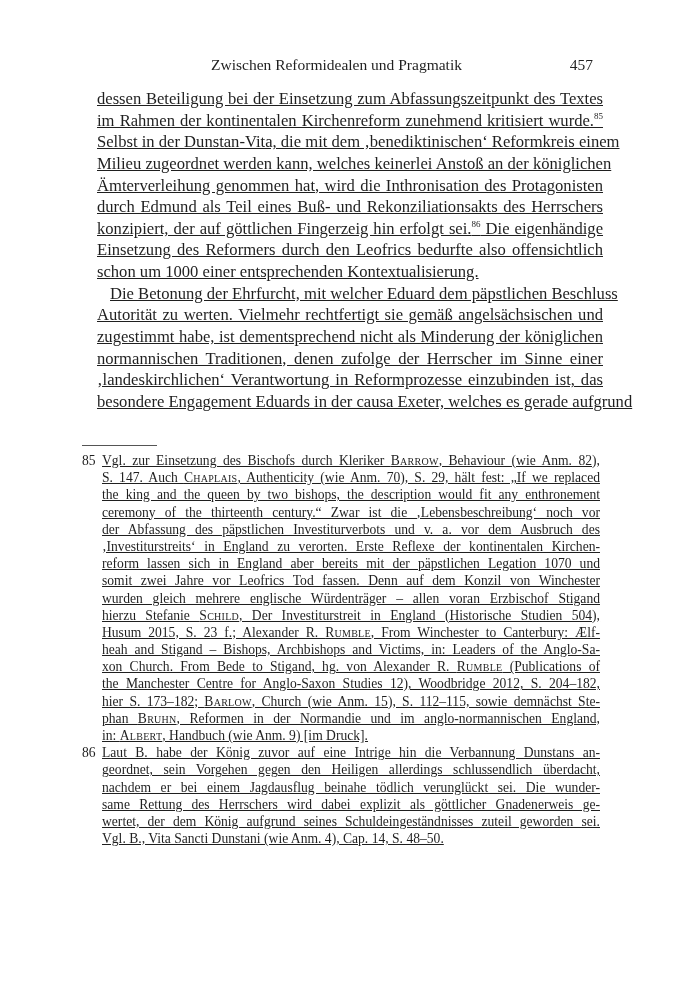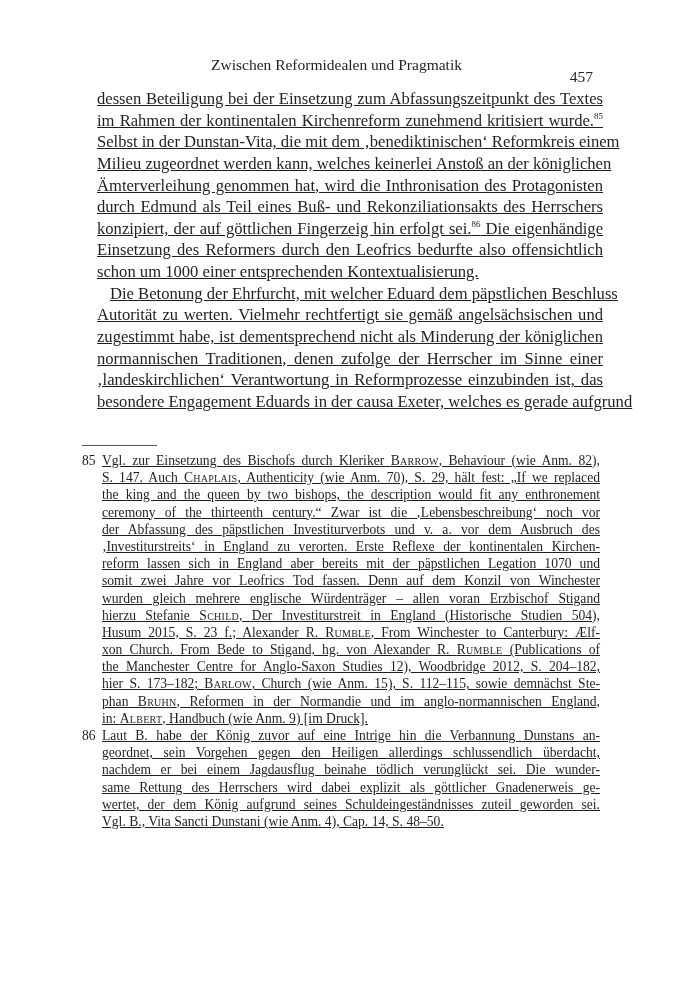--- a/index.html
+++ b/index.html
@@ -2,21 +2,21 @@
 <html><head>
 <meta charset="utf-8">
 <style>
   html, body { margin: 0; padding: 0; background: #ffffff; }
   body { width: 700px; height: 988px; position: relative; overflow: hidden;
          font-family: "Liberation Serif", "DejaVu Serif", serif; color: #1f1f1f; }
   .page { position: absolute; left: 0; top: 0; width: 700px; height: 988px; }
   .running-head { position: absolute; top: 56px; left: 97px; width: 506px; height: 22px;
                   font-size: 15.5px; }
   .running-title { position: absolute; left: 114px; top: 0; white-space: nowrap; }
-  .page-number { position: absolute; right: 10px; top: 12px; white-space: nowrap; }
+  .page-number { position: absolute; right: 10px; top: 0; white-space: nowrap; }
   .body-text { position: absolute; left: 97px; top: 88px; width: 506px; font-size: 16.6px; }
   .line { height: 21.65px; line-height: 21.65px; white-space: nowrap; text-align: justify;
           text-align-last: justify; overflow: visible; text-decoration: underline; }
   .line.last { text-align-last: left; }
   .line.indent { padding-left: 13px; }
   sup.fnref { font-size: 9px; vertical-align: 0; position: relative; top: -7px; line-height: 0; }
   .sc { font-variant: small-caps; letter-spacing: 0.02em; }
   .fn-rule { position: absolute; left: 82px; top: 445px; width: 75px; height: 0;
              border-top: 1px solid #555; }
   .footnotes { position: absolute; left: 82px; top: 452px; width: 521px; font-size: 13.6px; }
@@ -63,20 +63,21 @@
           <div class="line"><span>S. 147. Auch </span><span class="sc">Chaplais</span><span>, Authenticity (wie Anm. 70), S. 29, hält fest: „If we replaced</span></div>
           <div class="line"><span>the king and the queen by two bishops, the description would fit any enthronement</span></div>
           <div class="line"><span>ceremony of the thirteenth century.“ Zwar ist die ‚Lebensbeschreibung‘ noch vor</span></div>
           <div class="line"><span>der Abfassung des päpstlichen Investiturverbots und v. a. vor dem Ausbruch des</span></div>
           <div class="line"><span>‚Investiturstreits‘ in England zu verorten. Erste Reflexe der kontinentalen Kirchen-</span></div>
           <div class="line"><span>reform lassen sich in England aber bereits mit der päpstlichen Legation 1070 und</span></div>
           <div class="line"><span>somit zwei Jahre vor Leofrics Tod fassen. Denn auf dem Konzil von Winchester</span></div>
           <div class="line"><span>wurden gleich mehrere englische Würdenträger – allen voran Erzbischof Stigand</span></div>
           <div class="line"><span>hierzu Stefanie </span><span class="sc">Schild</span><span>, Der Investiturstreit in England (Historische Studien 504),</span></div>
           <div class="line"><span>Husum 2015, S. 23 f.; Alexander R. </span><span class="sc">Rumble</span><span>, From Winchester to Canterbury: Ælf-</span></div>
+          <div class="line"><span>heah and Stigand – Bishops, Archbishops and Victims, in: Leaders of the Anglo-Sa-</span></div>
           <div class="line"><span>xon Church. From Bede to Stigand, hg. von Alexander R. </span><span class="sc">Rumble</span><span> (Publications of</span></div>
           <div class="line"><span>the Manchester Centre for Anglo-Saxon Studies 12), Woodbridge 2012, S. 204–182,</span></div>
           <div class="line"><span>hier S. 173–182; </span><span class="sc">Barlow</span><span>, Church (wie Anm. 15), S. 112–115, sowie demnächst Ste-</span></div>
           <div class="line"><span>phan </span><span class="sc">Bruhn</span><span>, Reformen in der Normandie und im anglo-normannischen England,</span></div>
           <div class="line last"><span>in: </span><span class="sc">Albert</span><span>, Handbuch (wie Anm. 9) [im Druck].</span></div>
         </div>
       </div>
       <div class="fn">
         <span class="fn-num">86</span>
         <div class="fn-body">

